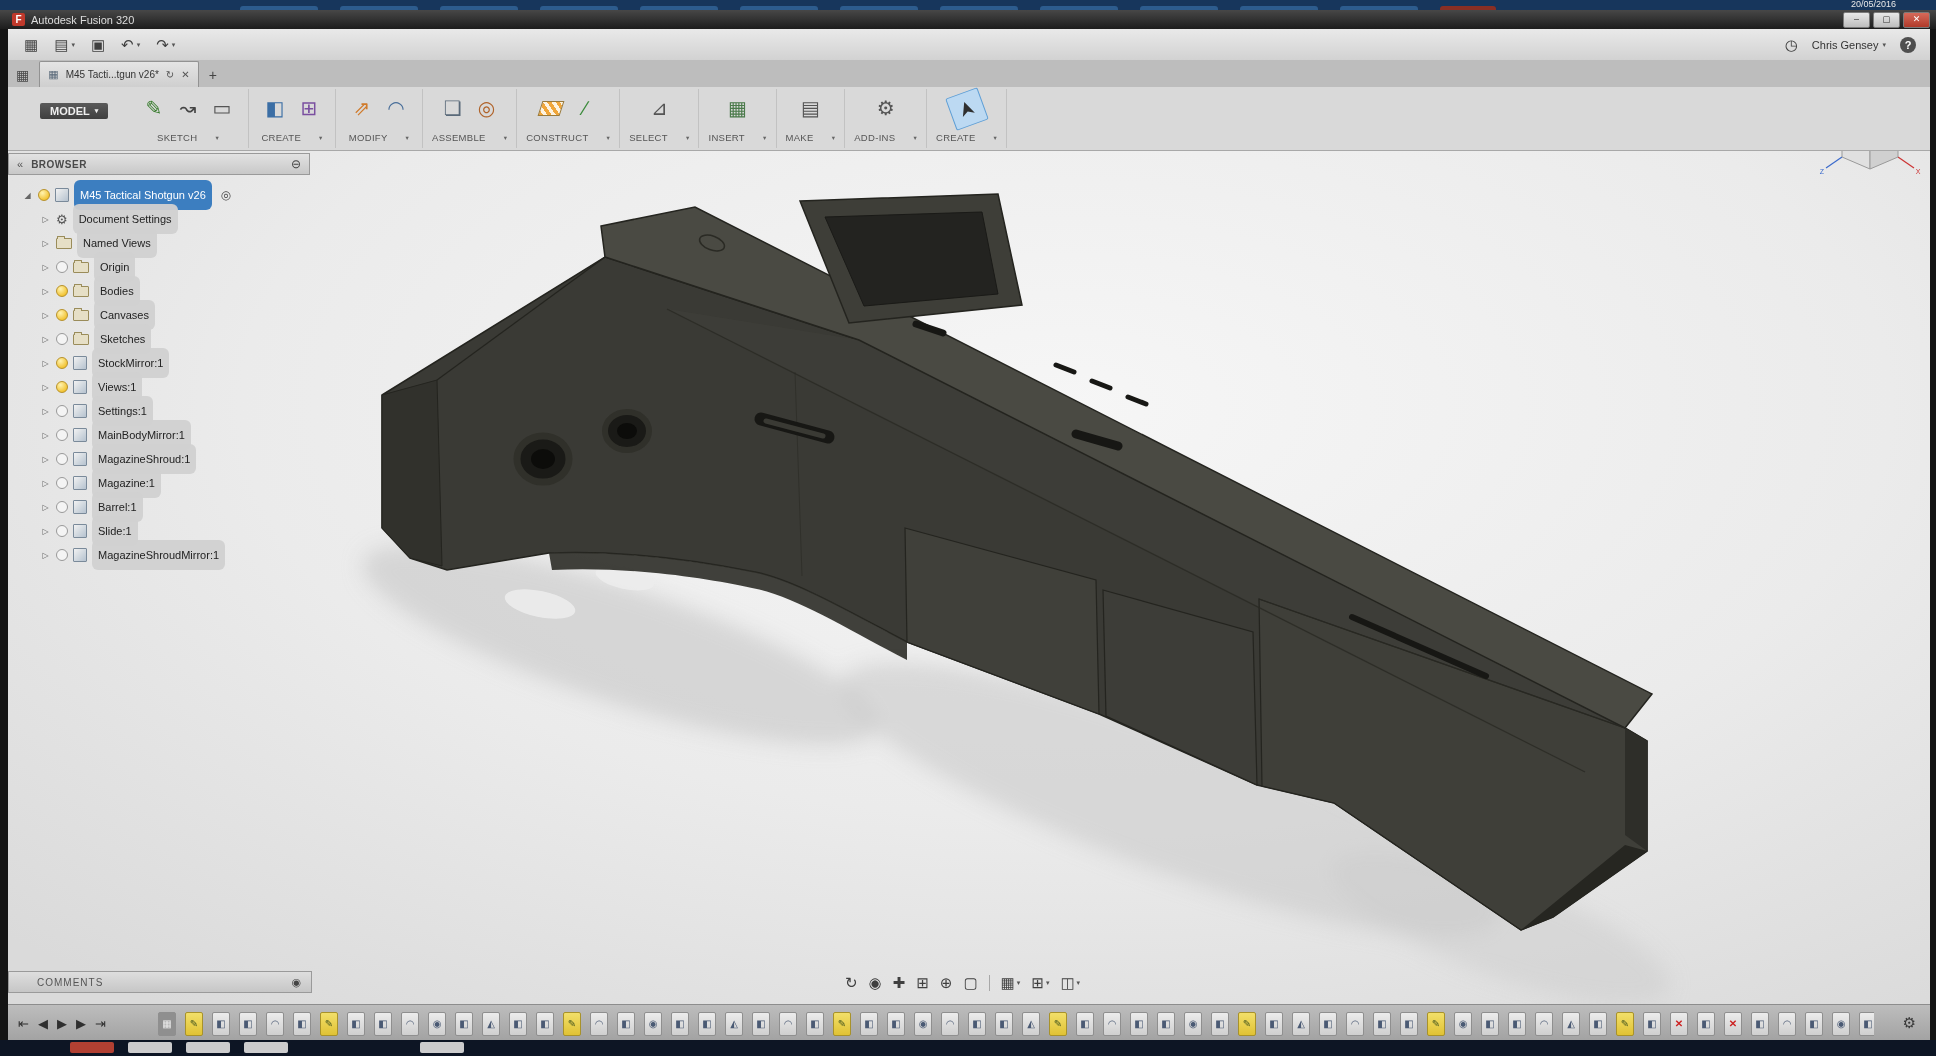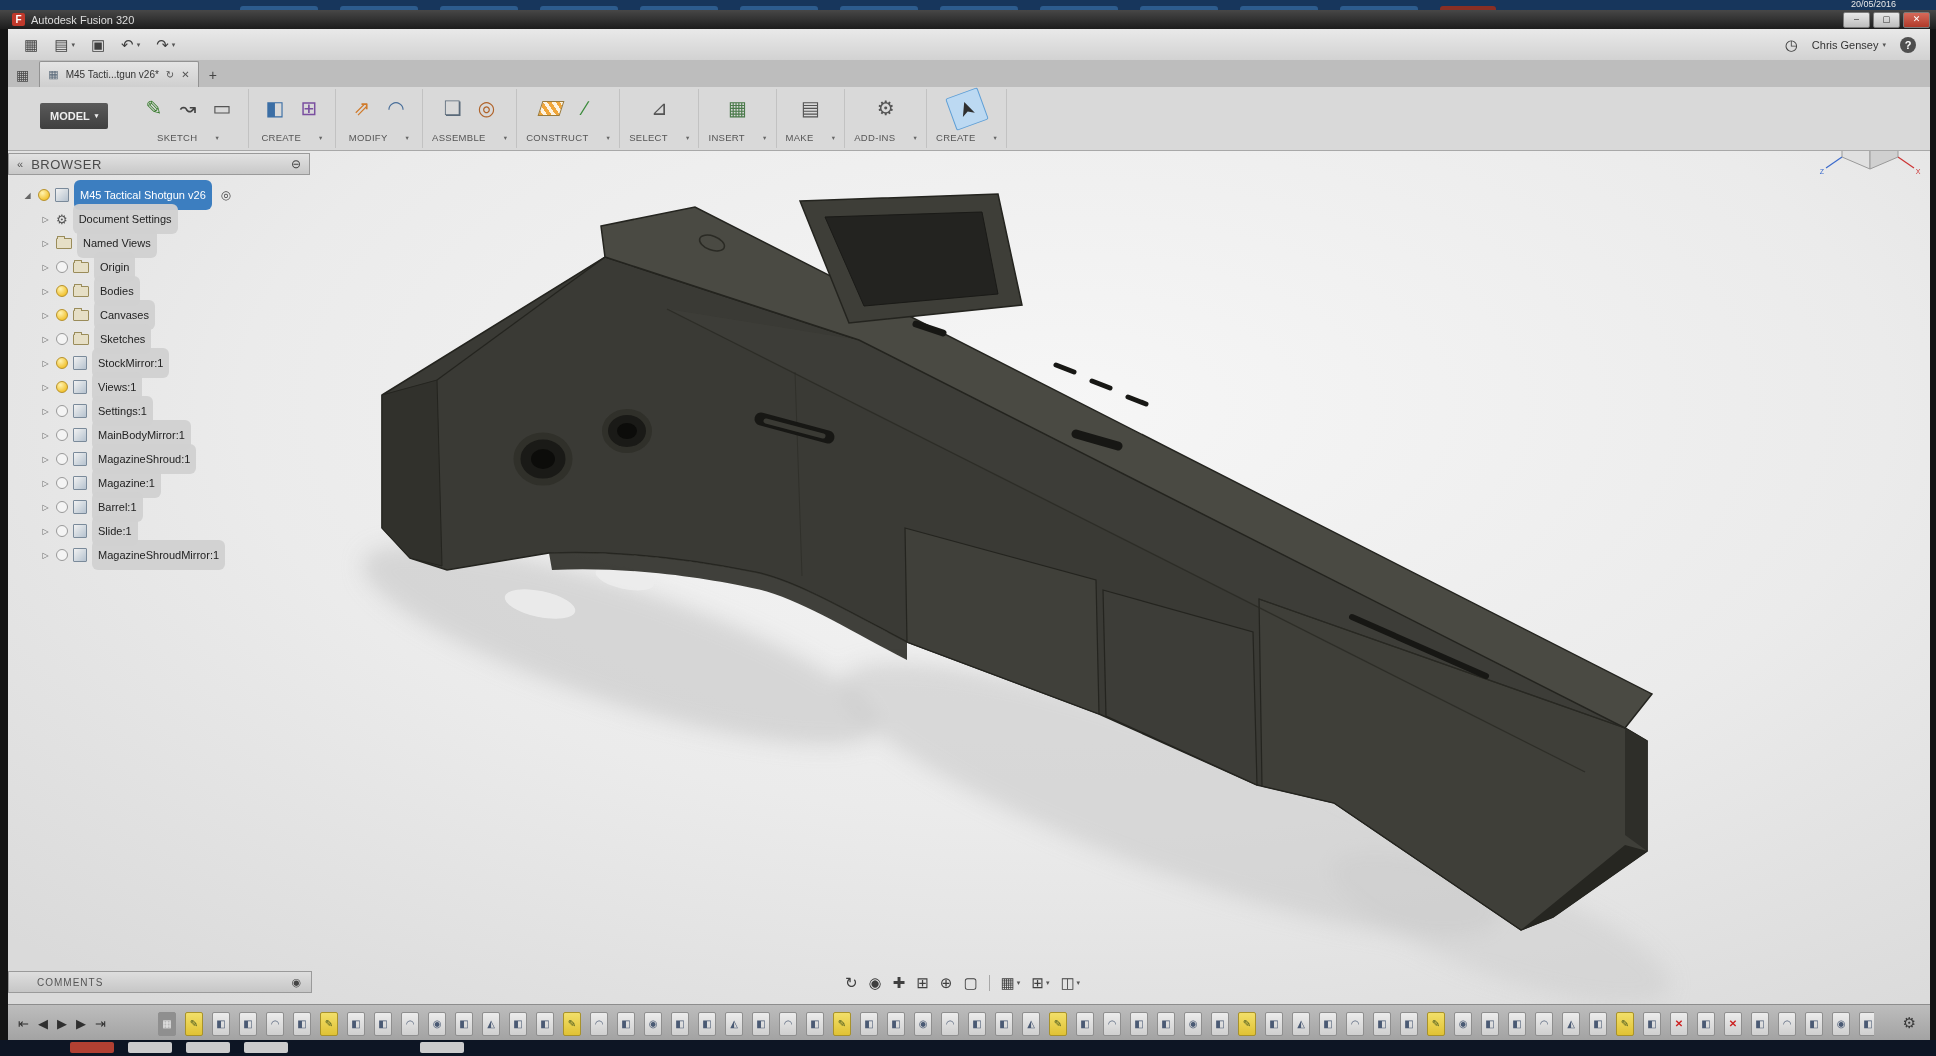--- a/index.html
+++ b/index.html
@@ -46,21 +46,21 @@
   #datapanel-btn{font-size:14px;color:#4a4a4a;margin:0 10px 4px 8px;}
   #doc-tab{height:25px;background:linear-gradient(#e4e4e4,#cfcfcf);border:1px solid #929292;border-bottom:none;
     display:flex;align-items:center;padding:0 8px;gap:7px;border-radius:2px 2px 0 0;}
   #doc-tab .tabic{font-size:11px;color:#5a6a7a;}
   #doc-tab .tabtxt{font-size:10px;color:#333;}
   #doc-tab .tabctl{font-size:10px;color:#555;}
   #newtab-btn{font-size:14px;color:#444;margin:0 0 4px 10px;}
 
   
   #ribbon{left:8px;top:87px;width:1922px;height:63px;background:#d9d9d9;border-bottom:1px solid #a8a8a8;z-index:7;}
-  #workspace-btn{position:absolute;left:32px;top:16px;height:26px;background:linear-gradient(#5a5a5a,#3f3f3f);
+  #workspace-btn{position:absolute;left:32px;top:16px;height:16px;background:linear-gradient(#5a5a5a,#3f3f3f);
     color:#eee;font-size:11px;font-weight:bold;display:flex;align-items:center;padding:0 10px;border-radius:2px;gap:5px;}
   #workspace-btn .caret{font-size:7px;}
   #ribbon-groups{position:absolute;left:120px;top:2px;height:59px;display:flex;}
   .rgroup{display:flex;flex-direction:column;align-items:center;justify-content:space-between;
     padding:3px 9px 3px;border-right:1px solid #c2c2c2;}
   .ricons{display:flex;}
   .rtile{width:32px;height:32px;font-size:20px;line-height:32px;text-align:center;margin:0 1px;border-radius:2px;}
   .rtile.sel{background:#bcd9f2;border:1px solid #5f9fd6;line-height:30px;}
   .rlabel{font-size:9.5px;color:#555;letter-spacing:.3px;display:flex;align-items:center;gap:18px;padding-bottom:2px;}
   .rlabel .caret{font-size:6.5px;color:#666;}
@@ -74,21 +74,21 @@
   #model-layer{left:0;top:0;width:1936px;height:1056px;z-index:1;pointer-events:none;}
 
   
   #viewcube{left:1818px;top:95px;width:105px;height:100px;z-index:2;}
 
   
   #browser-panel{left:8px;top:153px;width:302px;z-index:3;}
   #browser-header{height:20px;background:linear-gradient(#e2e2e2,#c8c8c8);border:1px solid #9a9a9a;
     display:flex;align-items:center;padding:0 8px;gap:8px;}
   .bh-collapse{font-size:11px;color:#555;}
-  .bh-title{font-size:13px;font-weight:normal;color:#4a4a4a;letter-spacing:.5px;}
+  .bh-title{font-size:10px;font-weight:bold;color:#4a4a4a;letter-spacing:.5px;}
   .bh-minus{margin-left:auto;font-size:12px;color:#444;}
   #tree{padding:8px 0 0 6px;}
   .tree-row{display:flex;align-items:center;gap:5px;height:24px;}
   .tree-row.root{margin-left:8px;}
   #tree-items .tree-row{margin-left:26px;}
   .tri{font-size:8px;color:#666;width:11px;text-align:center;}
   .bulb{width:10px;height:10px;border-radius:50%;flex:0 0 auto;}
   .bulb.on{background:radial-gradient(circle at 35% 30%,#fff3b0,#f2c230 75%);border:1px solid #b8922a;}
   .bulb.off{background:#f4f4f4;border:1px solid #999;}
   .gear-ic{font-size:13px;color:#555;line-height:13px;}

